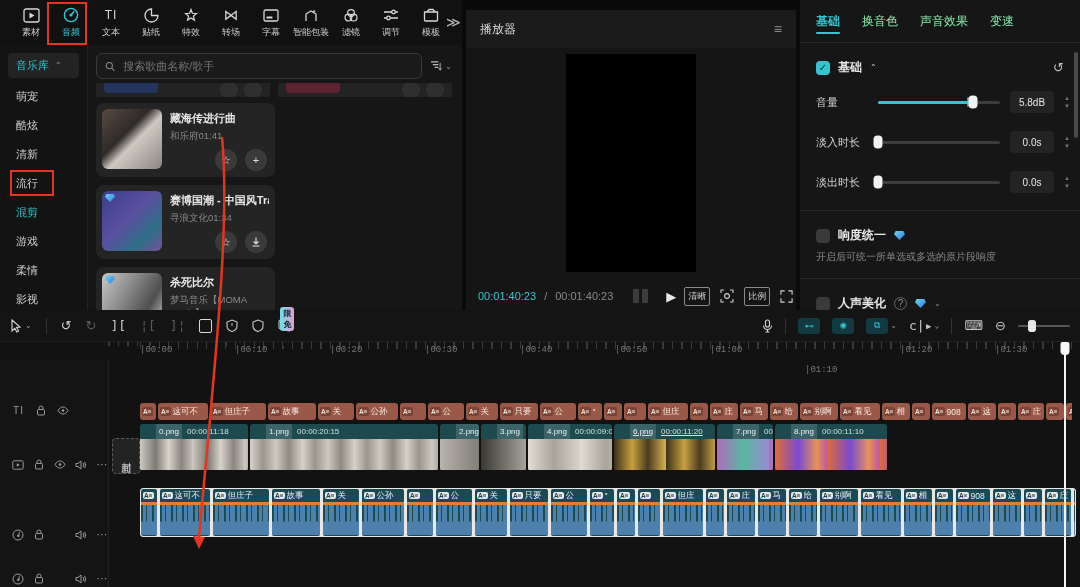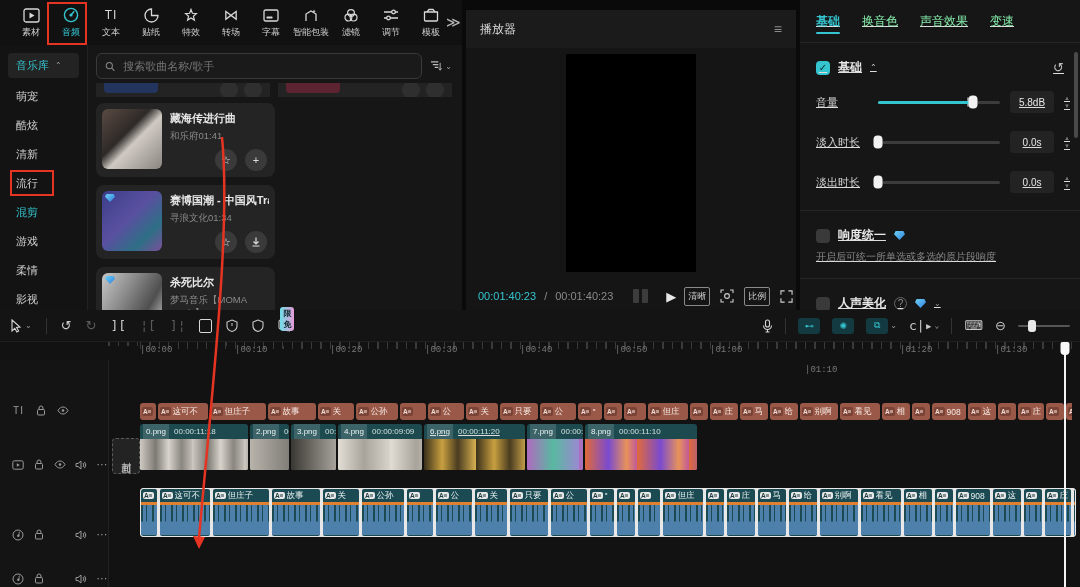--- a/index.html
+++ b/index.html
@@ -55,21 +55,21 @@
   .time-cur{color:#35c5d0;font-size:11px;}
   .time-sep,.time-total{color:#8a8a8a;font-size:11px;}
   .frame-icon{display:flex;gap:3px;margin-left:12px;cursor:pointer;}
   .frame-icon i{width:6px;height:14px;background:#3c3c3c;border-radius:1px;}
   .play-btn{margin-left:10px;color:#e8e8e8;font-size:13px;cursor:pointer;}
   .ctrl-right{margin-left:auto;display:flex;align-items:center;gap:10px;}
   .mini-box{border:1px solid #8a8a8a;border-radius:2px;color:#cfcfcf;font-size:9px;padding:2px 3px;cursor:pointer;white-space:nowrap;}
   .mini-ic{color:#cfcfcf;cursor:pointer;display:flex;}
 
   
-  .inspector{position:absolute;left:800px;top:0;width:280px;height:310px;background:#161616;overflow:hidden;text-decoration:underline;}
+  .inspector{position:absolute;left:800px;top:0;width:280px;height:310px;background:#161616;overflow:hidden;}
   .insp-tabs{display:flex;gap:22px;align-items:center;height:42px;padding:0 16px;border-bottom:1px solid #262626;}
   .insp-tab{color:#86efac;font-size:12px;cursor:pointer;position:relative;padding:10px 0;}
   .insp-tab.active{color:#35c5d0;font-weight:bold;}
   .insp-tab.active:after{content:"";position:absolute;left:0;right:0;bottom:6px;height:2px;background:#35c5d0;border-radius:1px;}
   .sec-head{display:flex;align-items:center;gap:8px;padding:16px 16px 6px 16px;}
   .cb{width:14px;height:14px;border-radius:4px;flex:0 0 auto;display:flex;align-items:center;justify-content:center;font-size:10px;cursor:pointer;}
   .cb.on{background:#35c5d0;color:#0a2a2e;}
   .cb.off{background:#3a3a3a;}
   .sec-title{font-size:12px;color:#e8e8e8;font-weight:bold;}
   .reset-ic{margin-left:auto;color:#bbb;cursor:pointer;font-size:13px;}
@@ -106,21 +106,21 @@
   .track-headers{position:absolute;left:0;top:50px;width:108px;bottom:0;background:#141414;border-right:1px solid #222;}
   .th-row{position:absolute;left:0;width:108px;display:flex;align-items:center;gap:9px;padding-left:12px;box-sizing:border-box;color:#9a9a9a;font-size:11px;}
   .th-row .hic{display:flex;align-items:center;justify-content:center;width:13px;cursor:pointer;color:#9a9a9a;}
   .cover-btn{position:absolute;left:112px;top:128px;width:26px;height:34px;border:1px dashed #5a5a5a;border-radius:4px;background:#232323;color:#cfcfcf;font-size:10px;display:flex;align-items:center;justify-content:center;writing-mode:vertical-lr;letter-spacing:2px;cursor:pointer;}
   .track-row{position:absolute;left:32px;display:flex;overflow:hidden;}
   .cap-clip{height:100%;background:#9a5948;border-radius:3px;display:flex;align-items:center;gap:2px;padding:0 2px;box-sizing:border-box;flex:0 0 auto;cursor:pointer;overflow:hidden;}
   .cap-badge{background:#7a4336;color:#f2ddd5;font-size:6.5px;border-radius:2px;padding:1px 1px;flex:0 0 auto;font-weight:bold;}
   .cap-text{color:#f5e8e2;font-size:8.5px;white-space:nowrap;overflow:hidden;}
   .video-clip{height:100%;border-radius:3px;overflow:hidden;flex:0 0 auto;cursor:pointer;background:#1d4а4e;}
   .vc-head{height:15px;background:#1d4a4e;display:flex;align-items:center;gap:5px;padding:0 3px;overflow:hidden;}
-  .vc-name{background:#3c6468;color:#e8f2f2;font-size:8px;border-radius:2px;padding:6px 3px;white-space:nowrap;}
+  .vc-name{background:#3c6468;color:#e8f2f2;font-size:8px;border-radius:2px;padding:6px 3px;white-space:nowrap;margin-left:13px;}
   .vc-dur{color:#cfe0e0;font-size:8px;white-space:nowrap;}
   .vc-thumb{height:31px;background-size:52px 100%;}
   .sub-clip{height:100%;background:#1c4a52;border-radius:2px;position:relative;flex:0 0 auto;cursor:pointer;overflow:hidden;}
   .sub-head{height:13px;display:flex;align-items:center;gap:2px;padding:0 2px;overflow:hidden;}
   .sub-badge{background:#e8e8e8;color:#1c3a40;font-size:6.5px;border-radius:2px;padding:0 1px;font-weight:bold;flex:0 0 auto;}
   .sub-text{color:#e8f2f2;font-size:8.5px;white-space:nowrap;overflow:hidden;}
   .sub-stripe{height:3px;background:#e08030;}
   .sub-wave{height:30px;background:#4d80aa;background-image:repeating-linear-gradient(90deg,#1c4a52 0 2px,transparent 2px 5px,#1c4a52 5px 6px,transparent 6px 11px);background-size:100% 55%;background-repeat:no-repeat;}
   .playhead{position:absolute;top:32px;bottom:0;width:2px;background:#f2f2f2;z-index:40;}
   .playhead .ph-cap{position:absolute;top:0;left:50%;transform:translateX(-50%);width:9px;height:13px;background:#f8f8f8;border-radius:2px 2px 4px 4px;}
@@ -722,20 +722,27 @@
       </div>
     </div>
     <div class="track-row" style="top: 424px; height: 47px; gap: 2px; width: 932px; left: 140px; position: absolute;" id="videoTrack">
       <div class="video-clip" style="width: 108px;">
         <div class="vc-head">
           <span class="vc-name">0.png</span>
           <span class="vc-dur">00:00:11:18</span>
         </div>
         <div class="vc-thumb" style="background-image:linear-gradient(90deg,#cfcac2,#7d7a74 30%,#d8d4cc 55%,#8a8680 80%,#c2beb6);"></div>
       </div>
+      <div class="video-clip" style="width: 188px;">
+        <div class="vc-head">
+          <span class="vc-name">1.png</span>
+          <span class="vc-dur">00:00:20:15</span>
+        </div>
+        <div class="vc-thumb" style="background-image:linear-gradient(90deg,#d8d4cc,#9a968e 25%,#cdc8c0 50%,#8f8b83 75%,#d2cec6);"></div>
+      </div>
       <div class="video-clip" style="width: 39px;">
         <div class="vc-head">
           <span class="vc-name">2.png</span>
           <span class="vc-dur">00:0</span>
         </div>
         <div class="vc-thumb" style="background-image:linear-gradient(90deg,#b8b4ac,#6f6c66);"></div>
       </div>
       <div class="video-clip" style="width: 45px;">
         <div class="vc-head">
           <span class="vc-name">3.png</span>

